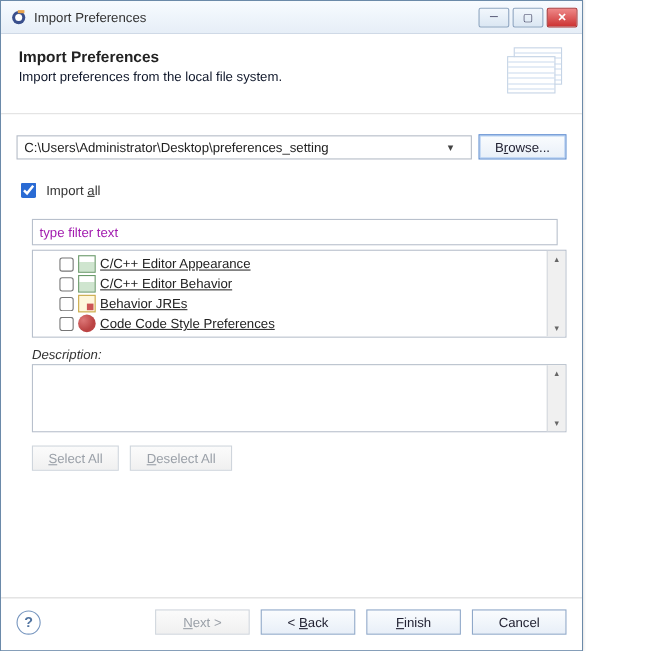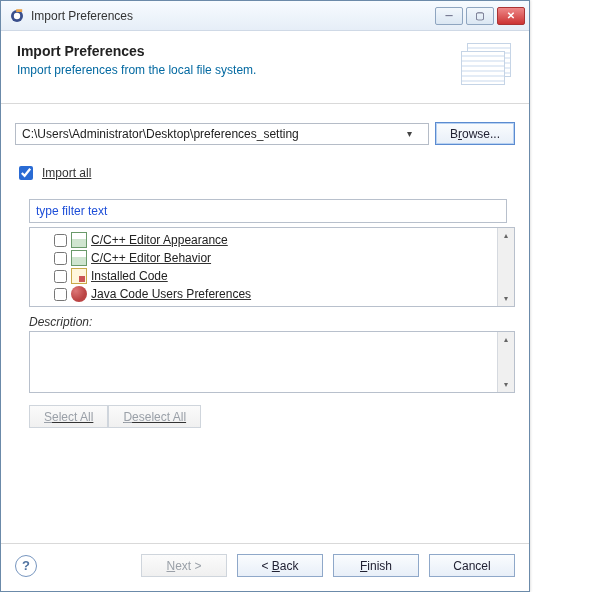--- a/index.html
+++ b/index.html
@@ -6,54 +6,54 @@
 body { margin: 0; background: #fff; width: 594px; height: 592px; overflow: hidden; }
 .window { width: 530px; height: 592px; border: 1px solid #6b8aa9; background: #fff; display: flex; flex-direction: column; box-shadow: 0 0 3px rgba(0,0,0,.2); }
 .titlebar { height: 30px; background: linear-gradient(#f7fbff,#e6eef7); border-bottom: 1px solid #cfd9e6; display: flex; align-items: center; padding: 0 4px 0 8px; font-size: 12px; color: #333; }
 .titlebar .title-icon { width: 16px; height: 16px; margin-right: 6px; display: inline-flex; }
 .titlebar .spacer { flex: 1; }
 .titlebar .winbtn { width: 28px; height: 18px; margin-left: 3px; border: 1px solid #8ea5c0; border-radius: 2px; background: linear-gradient(#f2f7fc,#dbe7f3); display: inline-flex; align-items: center; justify-content: center; font-size: 10px; color: #335; cursor: default; }
 .titlebar .winbtn.close { background: linear-gradient(#e88,#c33); color: #fff; border-color: #a33; font-weight: bold; }
 
 .header { background: #fff; padding: 12px 16px 14px 16px; border-bottom: 1px solid #d9d9d9; display: flex; align-items: flex-start; }
 .header-text h1 { margin: 0 0 4px 0; font-size: 14px; font-weight: bold; color: #222; }
-.header-text p { margin: 0; font-size: 12px; color: #0369a1; }
+.header-text p { margin: 0; font-size: 12px; color: #0f172a; }
 .header-img { width: 56px; height: 46px; margin-left: auto; position: relative; }
 .header-img .doc { position: absolute; width: 44px; height: 34px; border: 1px solid #c5d4e6; background: repeating-linear-gradient(#fff,#fff 3px,#e4ecf6 3px,#e4ecf6 5px); }
 .header-img .doc.a { left: 10px; top: 0; }
 .header-img .doc.b { left: 4px; top: 8px; }
 
 .content { flex: 1; padding: 18px 14px 10px 14px; display: flex; flex-direction: column; font-size: 12px; color: #333; background: #fff; }
 .row { display: flex; align-items: center; gap: 6px; margin-bottom: 18px; }
 .row label { white-space: nowrap; }
 .combo { flex: 1; height: 22px; border: 1px solid #b5bcc7; background: #fff; display: flex; align-items: center; padding: 0 16px 0 6px; font-size: 12px; color: #222; }
 .combo .combo-text { flex: 1; white-space: nowrap; overflow: hidden; text-overflow: clip; }
 .combo .caret { font-size: 10px; color: #444; }
 .btn { height: 23px; padding: 0 14px; border: 1px solid #8fa8c9; background: linear-gradient(#fafcfe,#e8eff8); font-size: 12px; color: #223; display: inline-flex; align-items: center; justify-content: center; cursor: default; }
 .btn.highlight { border-color: #5b8bd0; box-shadow: 0 0 0 1px #b7d1f2 inset; }
 .btn:disabled, .btn.disabled { color: #9aa0a8; border-color: #cfd5dc; background: linear-gradient(#fbfbfb,#f0f0f0); }
 
-.check-row { display: flex; align-items: center; gap: 6px; margin-bottom: 10px; text-decoration: underline; }
+.check-row { display: flex; align-items: center; gap: 6px; margin-bottom: 10px; }
 .check-row input { width: 14px; height: 14px; accent-color: #2a6bd4; }
 
 .panel { margin-left: 14px; border: 0; padding: 6px 0 6px 0; flex: 1; display: flex; flex-direction: column; }
 .filter-input { width: calc(100% - 8px); height: 24px; border: 1px solid #b8c0cc; padding: 0 6px; font-size: 12px; color: #888; background: #fff; margin-bottom: 4px; }
 .tree { border: 1px solid #b8c0cc; height: 80px; background: #fff; overflow: hidden; position: relative; display: flex; font-size: 12px; }
 .tree-inner { flex: 1; padding: 3px 4px; text-decoration: underline; }
 .tree-row { display: flex; align-items: center; height: 18px; padding-left: 20px; gap: 4px; color: #222; }
 .tree-row input { width: 13px; height: 13px; margin: 0; }
 .node-icon { width: 16px; height: 16px; display: inline-flex; align-items: center; justify-content: center; font-size: 11px; }
 .scroll-col { width: 17px; background: #f0f0f0; border-left: 1px solid #d5d9df; display: flex; flex-direction: column; align-items: center; }
 .scroll-btn { width: 15px; height: 15px; font-size: 8px; color: #666; display: flex; align-items: center; justify-content: center; }
 .scroll-track { flex: 1; }
 
 .desc-label { margin-top: 8px; font-size: 12px; color: #333; font-style: italic; }
 .desc-box { margin-top: 2px; border: 1px solid #b8c0cc; height: 62px; background: #fff; position: relative; display: flex; }
 .desc-inner { flex: 1; }
-.sel-btns { display: flex; margin-top: 12px; text-decoration: underline; }
+.sel-btns { display: flex; gap: 10px; margin-top: 12px; }
 
 .footer { border-top: 1px solid #d9d9d9; padding: 10px 14px 14px 14px; display: flex; align-items: center; gap: 10px; background: #fff; }
 .help-icon { width: 22px; height: 22px; border: 1.5px solid #7796bf; border-radius: 50%; display: flex; align-items: center; justify-content: center; color: #5073a0; font-weight: bold; font-size: 13px; }
 .footer .spacer { flex: 1; }
 .footer .btn { min-width: 86px; }
 
 .ico-sheet { background: linear-gradient(#fff 40%,#cfe5cf 40%); border: 1px solid #6a9a6a; }
 .ico-tools { background: #fff7dc; border: 1px solid #c9a949; position: relative; }
 .ico-tools::after { content: ""; position: absolute; right: 1px; bottom: 1px; width: 6px; height: 6px; background: #c55; }
 .ico-java { background: radial-gradient(circle at 30% 30%,#d77,#b44 60%); border-radius: 50%; }
@@ -101,43 +101,43 @@
           <span>B<span class="underline-letter">r</span>owse...</span>
         </button>
     </div>
 
     <div class="check-row">
       <input type="checkbox" checked="" style="">
       <label>Import <span class="underline-letter">a</span>ll</label>
     </div>
 
     <div class="panel">
-      <input class="filter-input" readonly="" value="type filter text" style="color: #1d4ed8;" placeholder="type filter text">
+      <input class="filter-input" readonly="" value="type filter text" style="color: #a21caf;" placeholder="type filter text">
 
       <div class="tree">
         <div class="tree-inner">
           <div class="tree-row">
             <input type="checkbox" style="">
             <span class="node-icon ico-sheet"></span>
             <span>C/C++ Editor Appearance</span>
           </div>
           <div class="tree-row">
             <input type="checkbox" style="">
             <span class="node-icon ico-sheet"></span>
             <span>C/C++ Editor Behavior</span>
           </div>
           <div class="tree-row">
             <input type="checkbox" style="">
             <span class="node-icon ico-tools"></span>
-            <span>Installed Code</span>
+            <span>Behavior JREs</span>
           </div>
           <div class="tree-row">
             <input type="checkbox" style="">
             <span class="node-icon ico-java"></span>
-            <span>Java Code Users Preferences</span>
+            <span>Code Code Style Preferences</span>
           </div>
         </div>
         <div class="scroll-col">
           <div class="scroll-btn">▴</div>
           <div class="scroll-track"></div>
           <div class="scroll-btn">▾</div>
         </div>
       </div>
 
       <div class="desc-label">Description:</div>

